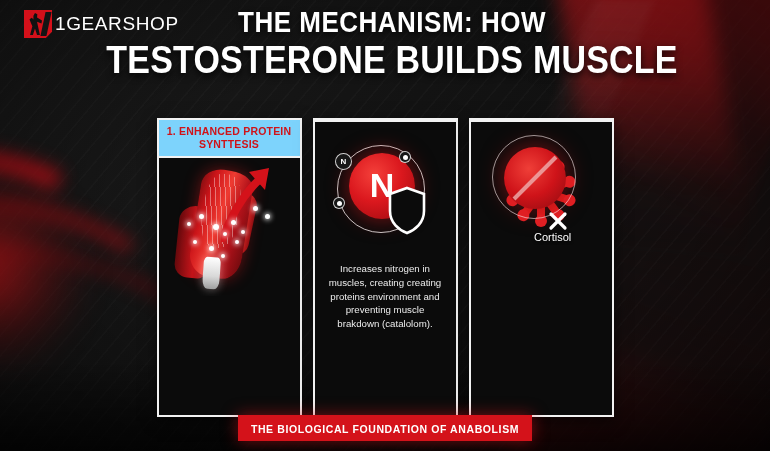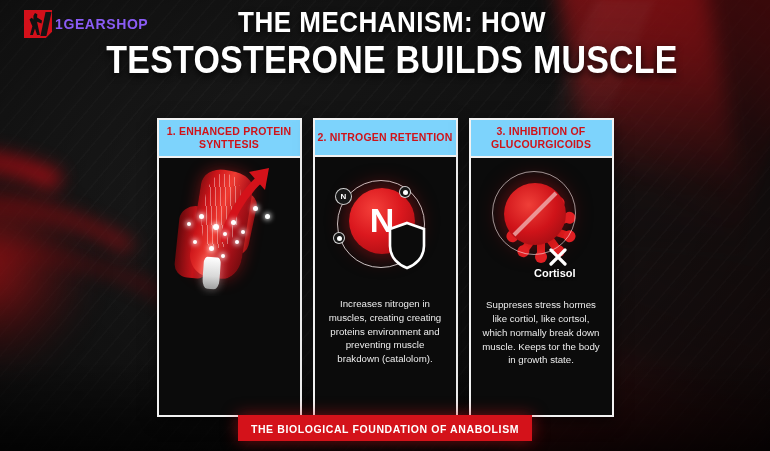--- a/index.html
+++ b/index.html
@@ -115,21 +115,21 @@
   .logo-mark .fig{
     position:absolute; left:5px; top:3px; width:13px; height:22px;
     background:#111;
     clip-path:polygon(46% 0,64% 6%,62% 20%,100% 34%,96% 48%,62% 40%,70% 62%,84% 100%,62% 100%,46% 70%,30% 100%,8% 100%,26% 60%,14% 44%,4% 28%,22% 22%,34% 30%,34% 12%);
   }
   .logo-mark .slash{
     position:absolute; right:3px; top:2px; width:6px; height:24px;
     background:#141414; transform:skewX(-12deg);
   }
   .logo-text{
-    color:#8b5cf6; font-weight:bold; font-size:14px;
+    color:#ffffff; font-weight:normal; font-size:19px;
     letter-spacing:.6px;
     font-family:"Liberation Sans", sans-serif;
   }
 
   .titlewrap{
     position:absolute; left:0; right:0; top:8px;
     text-align:center; z-index:5;padding-left:14px;
   }
   .title-l1{
     color:#fff; font-weight:bold; font-size:26px;
@@ -297,21 +297,21 @@
     background:#e02024;
   }
   .v-xmark{
     position:absolute; left:70px; top:84px; width:20px; height:20px;
   }
   .v-slash{
     position:absolute; left:28px; top:22px; width:58px; height:58px;
   }
   .v-label{
     position:absolute; left:56px; top:104px;
-    color:#fff; font-weight:bold; font-size:11px;
+    color:#fff; font-weight:normal; font-size:11px;
     text-shadow:0 1px 3px #000;
   }
 
   
   .footer{
     position:absolute; left:0; right:0; bottom:10px;
     text-align:center; z-index:6;
   }
   .footer-banner{
     display:inline-block;
@@ -386,23 +386,20 @@
           <div class="sp" style="left:24px;top:78px;width:4px;height:4px;"></div>
           <div class="sp" style="left:40px;top:84px;width:5px;height:5px;"></div>
           <div class="sp" style="left:52px;top:92px;width:4px;height:4px;"></div>
           <div class="sp" style="left:66px;top:78px;width:4px;height:4px;"></div>
         </div>
       </div>
     </div>
   </div>
 
   <div class="card">
-    <div class="card-head">
-      <span>2. NITROGEN RETENTION</span>
-    </div>
     <div class="card-body">
       <div class="art">
         <div class="nitro">
           <div class="n-orbit"></div>
           <div class="n-core">
             <b>N</b>
           </div>
           <div class="node node-n">
             <span>N</span>
           </div>
@@ -415,23 +412,20 @@
           <svg class="shield" viewBox="0 0 40 50">
             <path d="M20 3 L37 9 V26 C37 38 28 45 20 48 C12 45 3 38 3 26 V9 Z" fill="#0b0b0b" stroke="#ffffff" stroke-width="2.6"></path>
           </svg>
         </div>
       </div>
       <div class="desc">Increases nitrogen in muscles, creating creating proteins environment and preventing muscle brakdown (catalolom).</div>
     </div>
   </div>
 
   <div class="card">
-    <div class="card-head">
-      <span>3. INHIBITION OF GLUCOURGICOIDS</span>
-    </div>
     <div class="card-body">
       <div class="art">
         <div class="virus">
           <div class="spike" style="transform:translate(-50%,-100%) rotate(0deg);"></div>
           <div class="spike" style="transform:translate(-50%,-100%) rotate(36deg);"></div>
           <div class="spike" style="transform:translate(-50%,-100%) rotate(72deg);"></div>
           <div class="spike" style="transform:translate(-50%,-100%) rotate(108deg);"></div>
           <div class="spike" style="transform:translate(-50%,-100%) rotate(144deg);"></div>
           <div class="spike" style="transform:translate(-50%,-100%) rotate(180deg);"></div>
           <div class="spike" style="transform:translate(-50%,-100%) rotate(216deg);"></div>
@@ -443,21 +437,20 @@
           <svg class="v-slash" viewBox="0 0 58 58">
             <line x1="8" y1="50" x2="50" y2="8" stroke="#f0b9b9" stroke-width="4" opacity=".75"></line>
           </svg>
           <svg class="v-xmark" viewBox="0 0 20 20">
             <line x1="3" y1="3" x2="17" y2="17" stroke="#fff" stroke-width="3.2" stroke-linecap="round"></line>
             <line x1="17" y1="3" x2="3" y2="17" stroke="#fff" stroke-width="3.2" stroke-linecap="round"></line>
           </svg>
           <div class="v-label">Cortisol</div>
         </div>
       </div>
-      <div class="desc">Suppreses stress hormes like cortiol, like cortsol, which normally break down muscle. Keeps tor the body in growth state.</div>
     </div>
   </div>
 </div>
 
 <div class="footer">
   <div class="footer-banner">
     <span>THE BIOLOGICAL FOUNDATION OF ANABOLISM</span>
   </div>
 </div>
 

